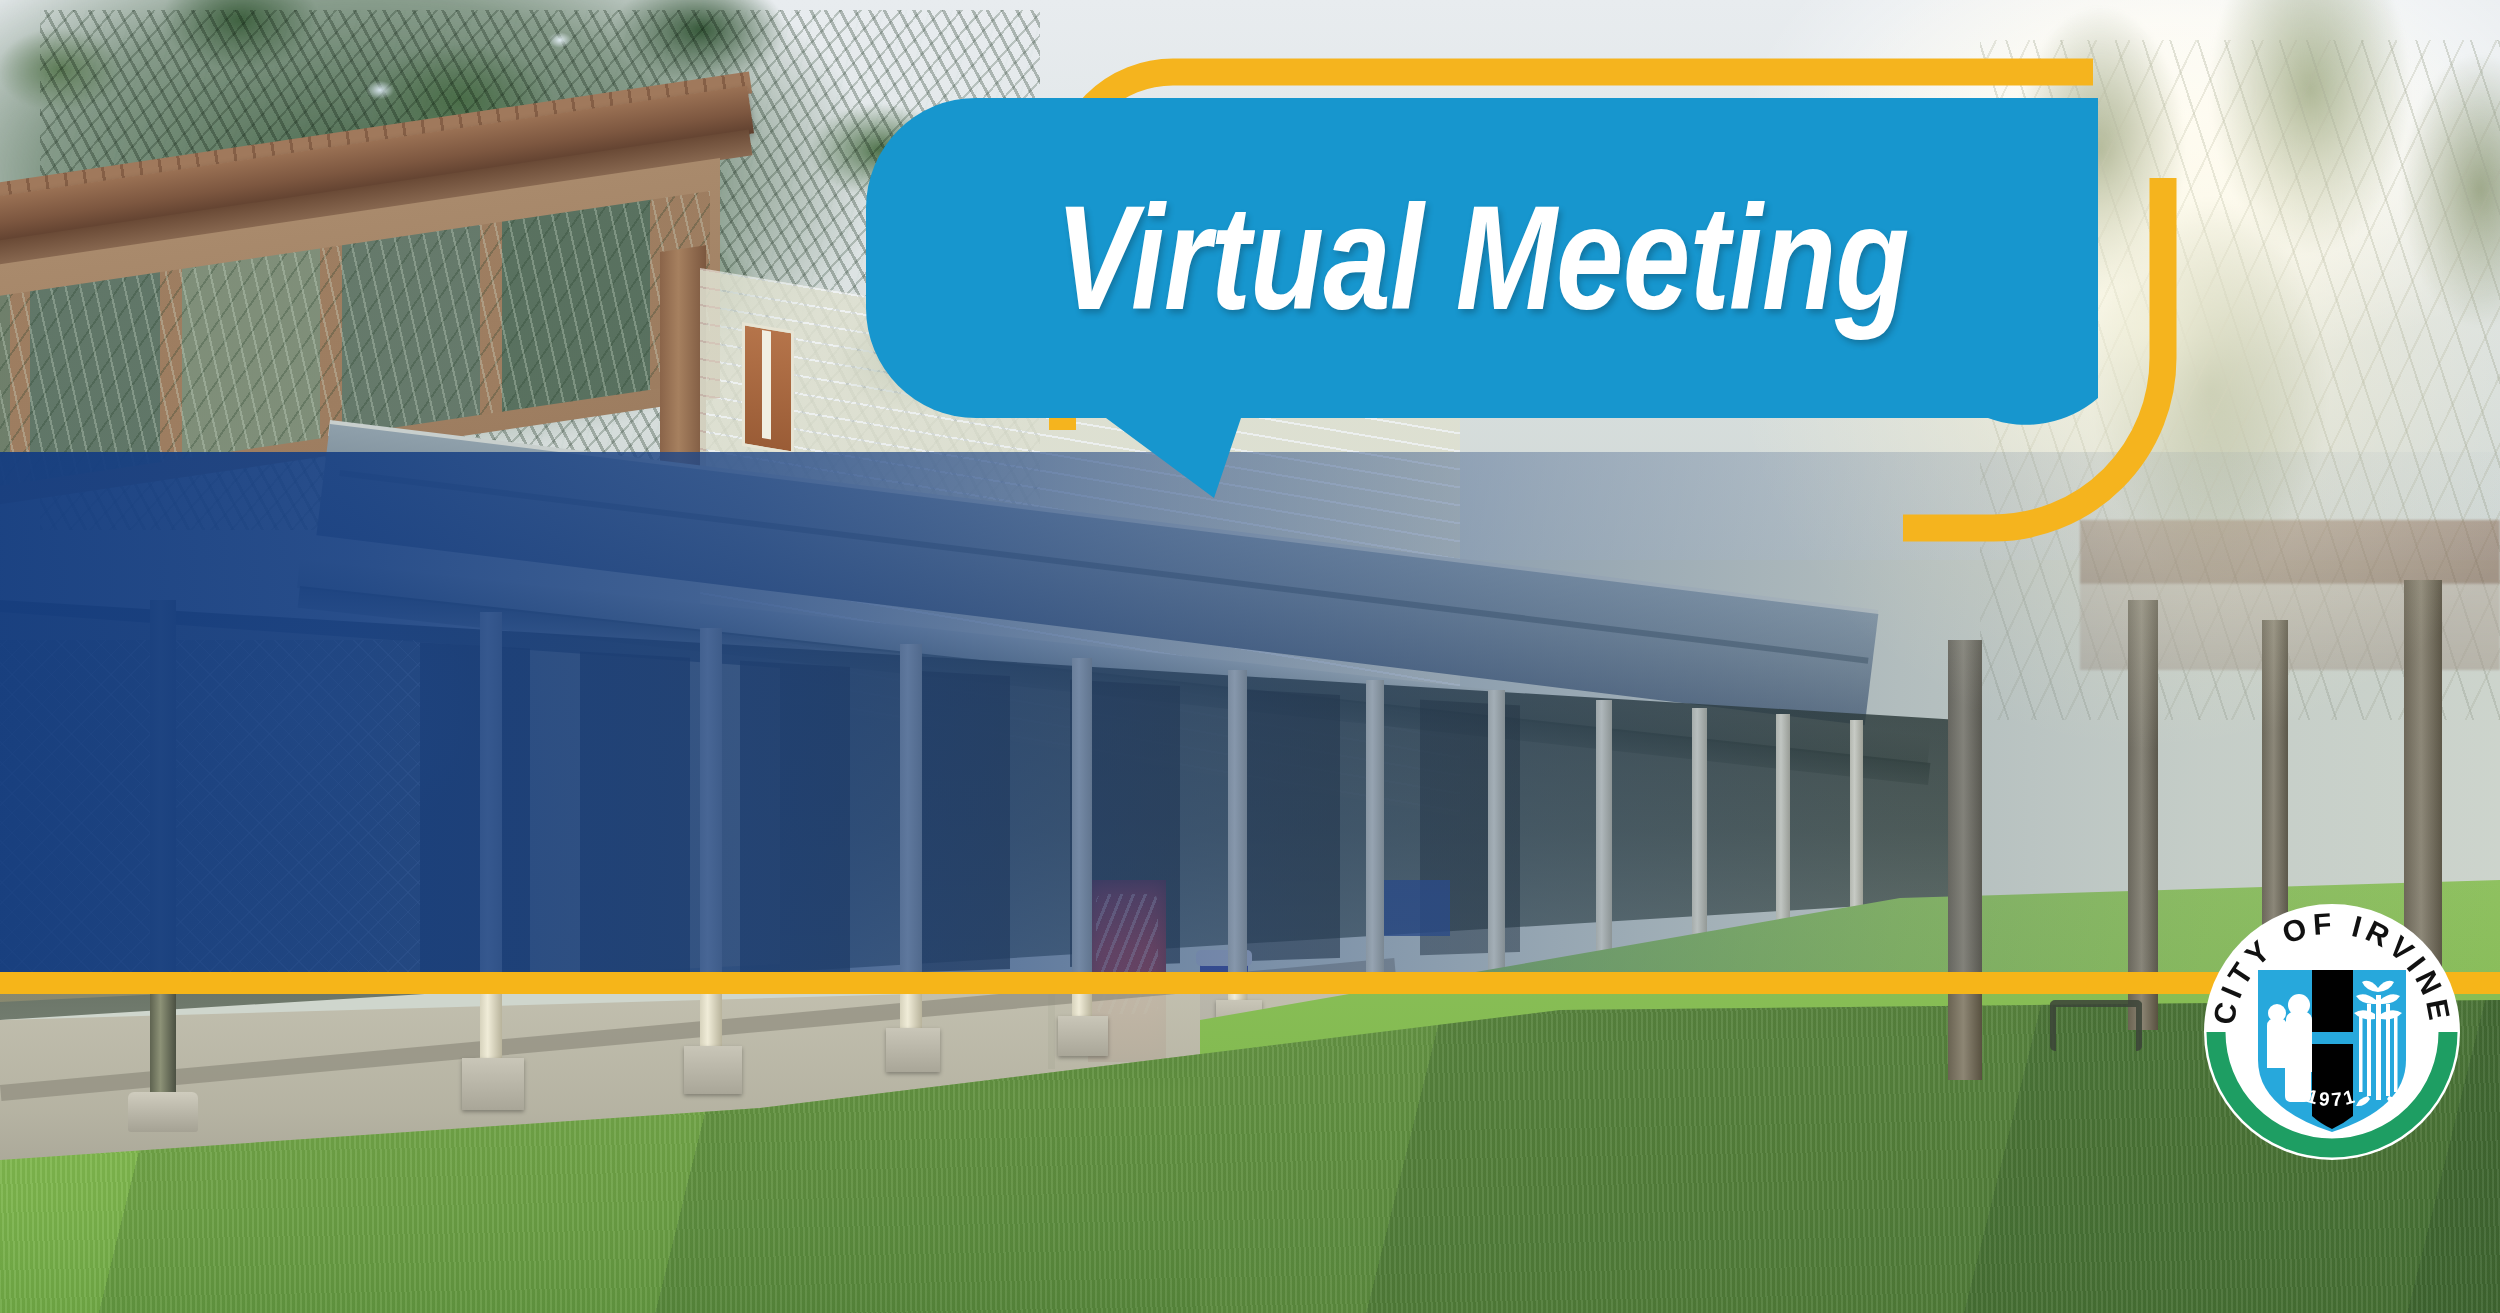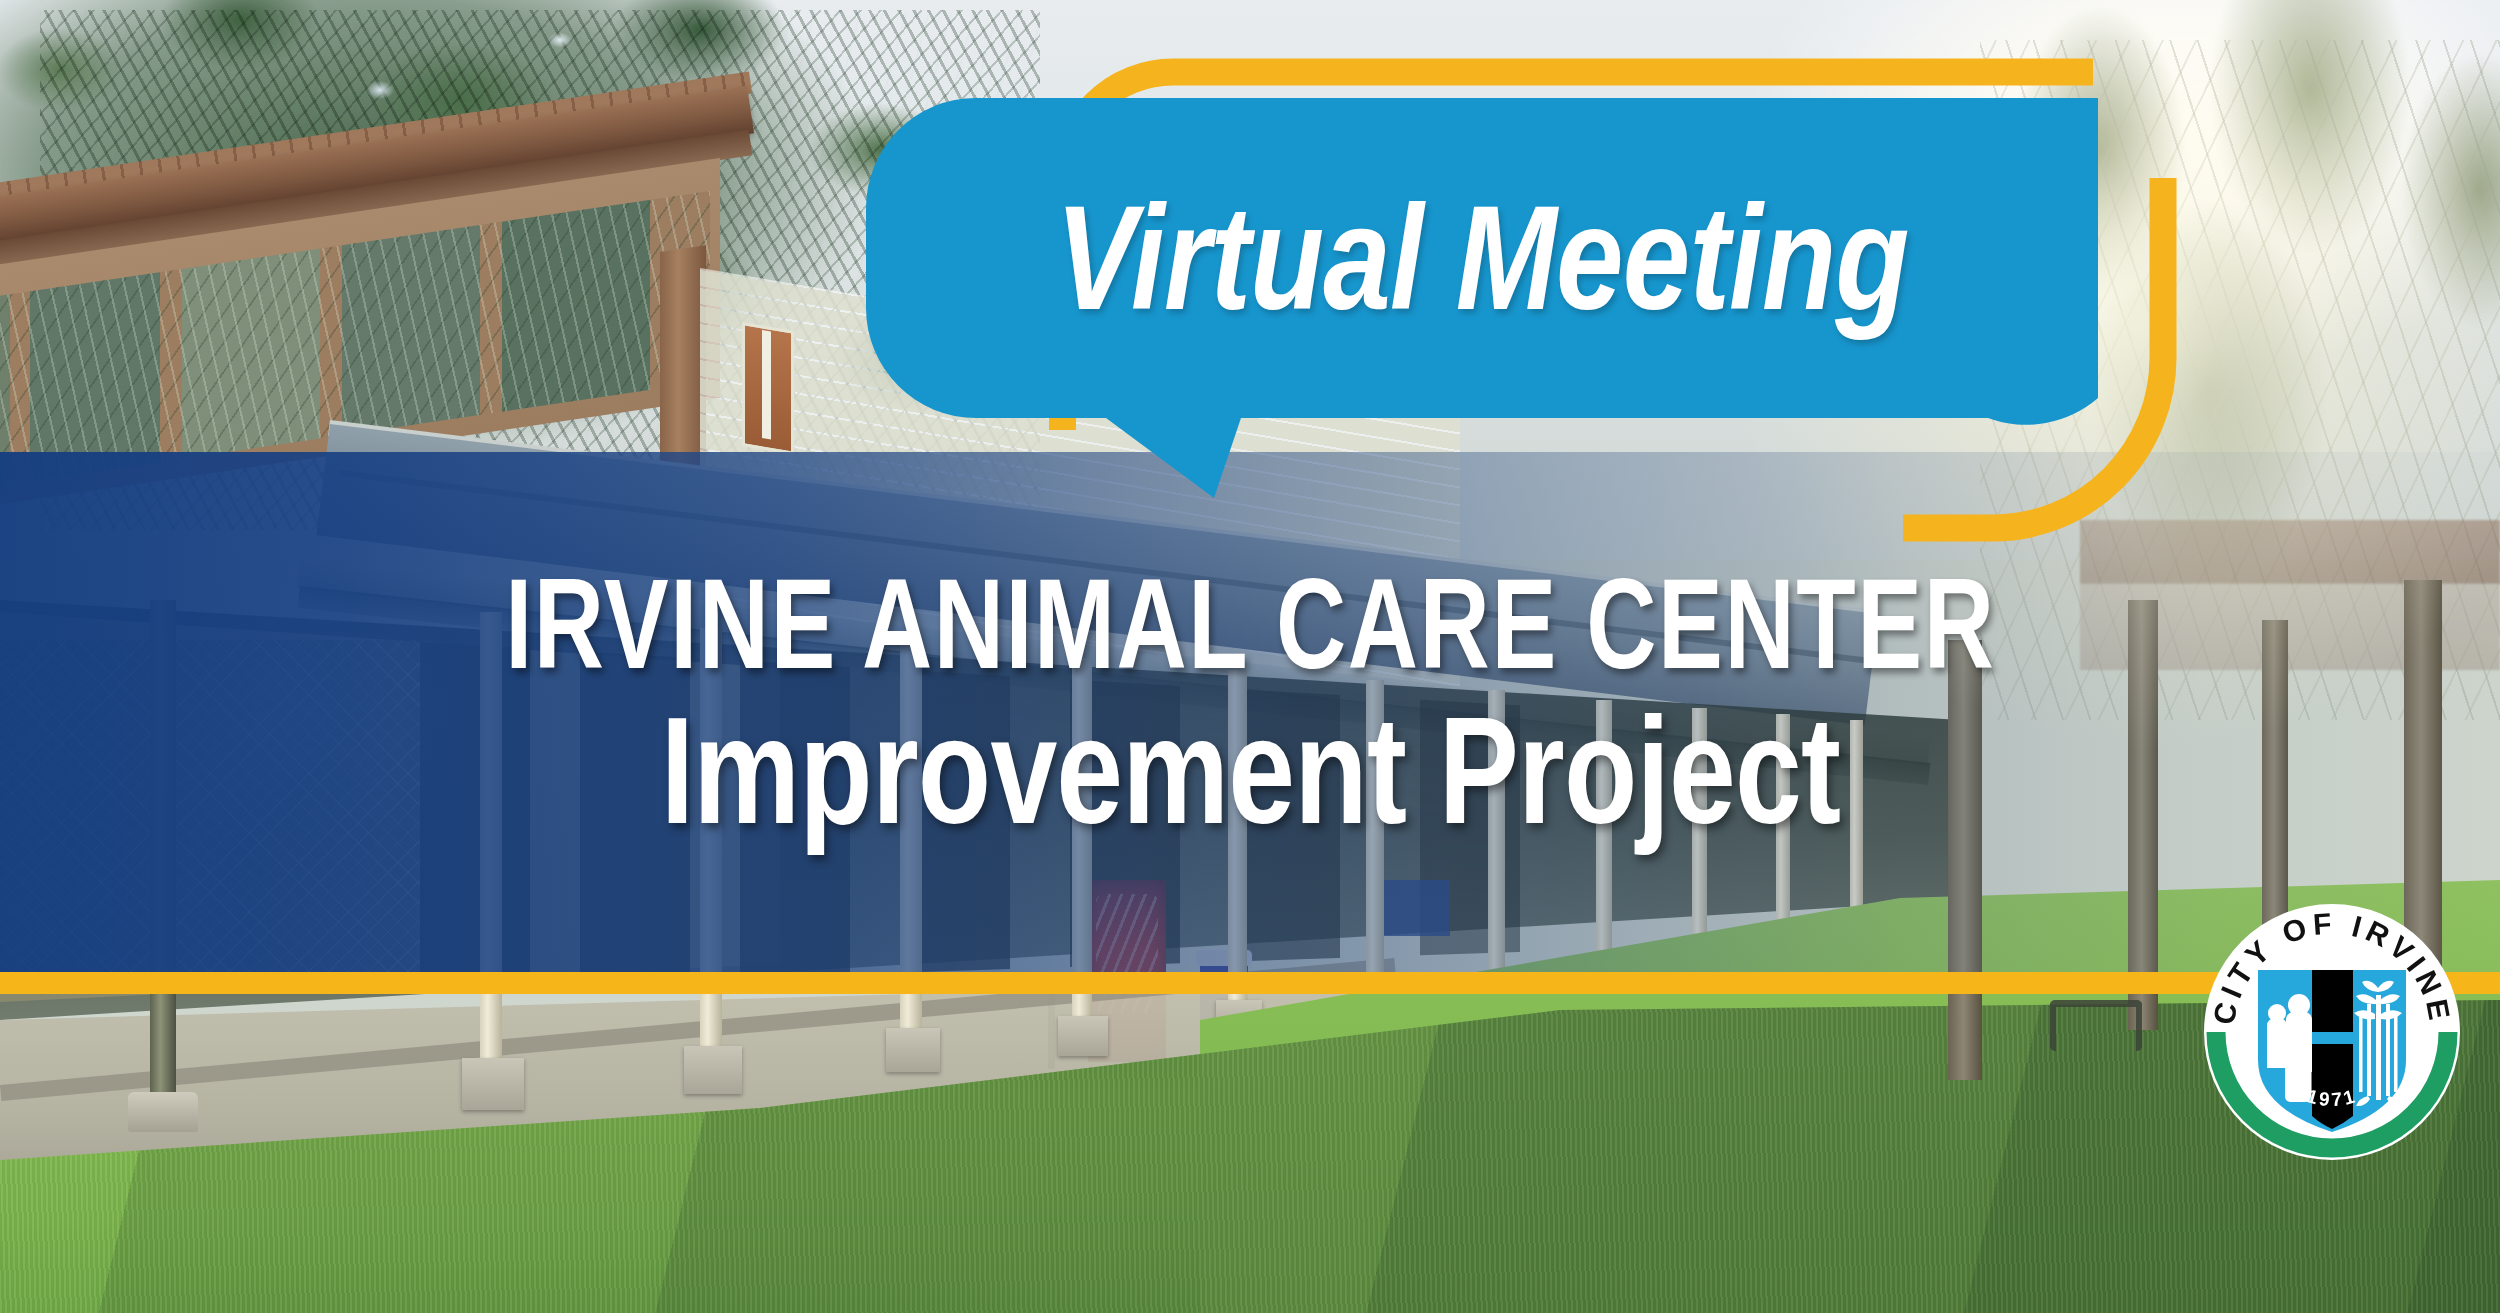--- a/index.html
+++ b/index.html
@@ -492,24 +492,20 @@
              L 240 320
              L 110 320
              A 110 110 0 0 1 0 210
              L 0 110
              A 110 110 0 0 1 110 0 Z" fill="#1796CE"></path>
   </svg>
   <div class="bubble-label">Virtual Meeting</div>
 
   <div class="gold-bar"></div>
 
-  <div class="headlines">
-    <div class="hl1">IRVINE ANIMAL CARE CENTER</div>
-    <div class="hl2">Improvement Project</div>
-  </div>
 
   <svg class="seal" viewBox="0 0 264 264">
     <defs>
       <path id="arcTop" d="M 34 132 A 98 98 0 0 1 230 132"></path>
       <path id="arcBot" d="M 58 132 A 74 74 0 0 0 206 132"></path>
     </defs>
 
     <circle cx="132" cy="132" r="128" fill="#FFFFFF"></circle>
 
     <path d="M 16 132 A 116 116 0 0 0 248 132" fill="none" stroke="#1E9E63" stroke-width="19"></path>

